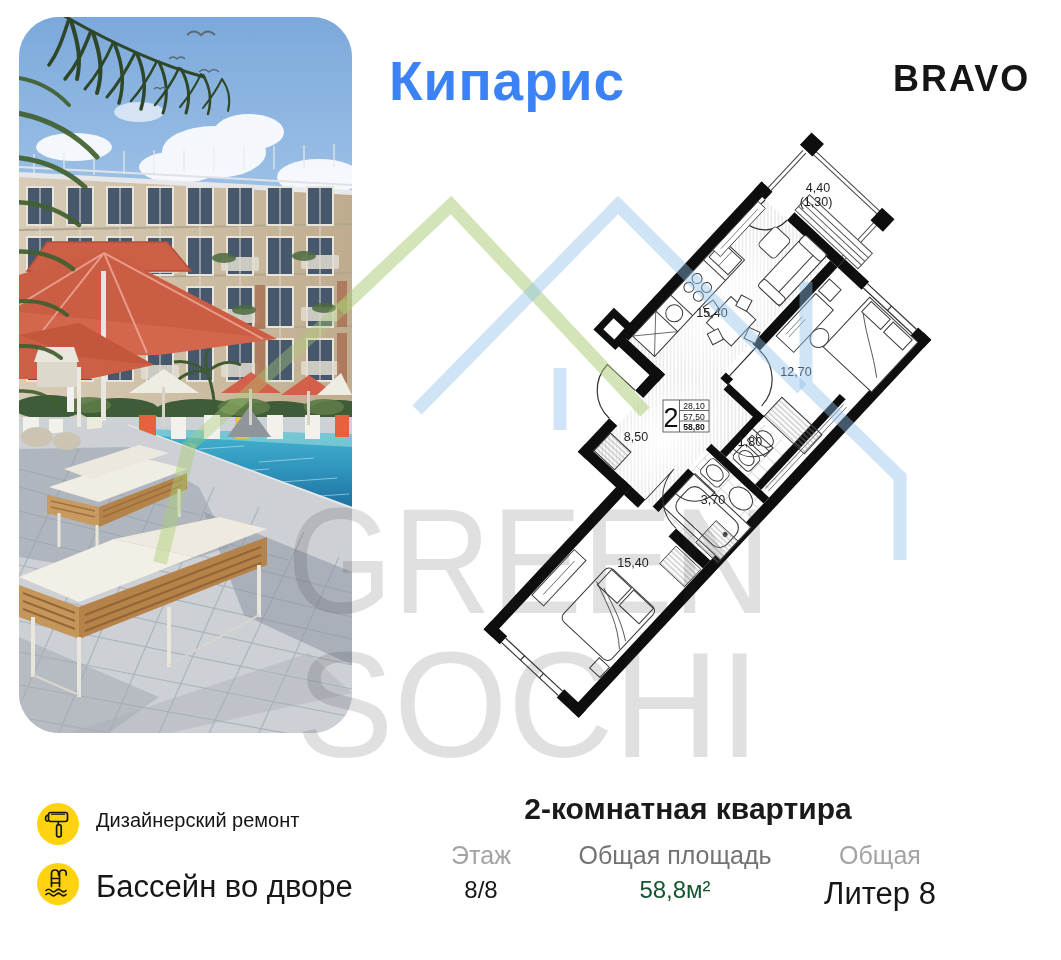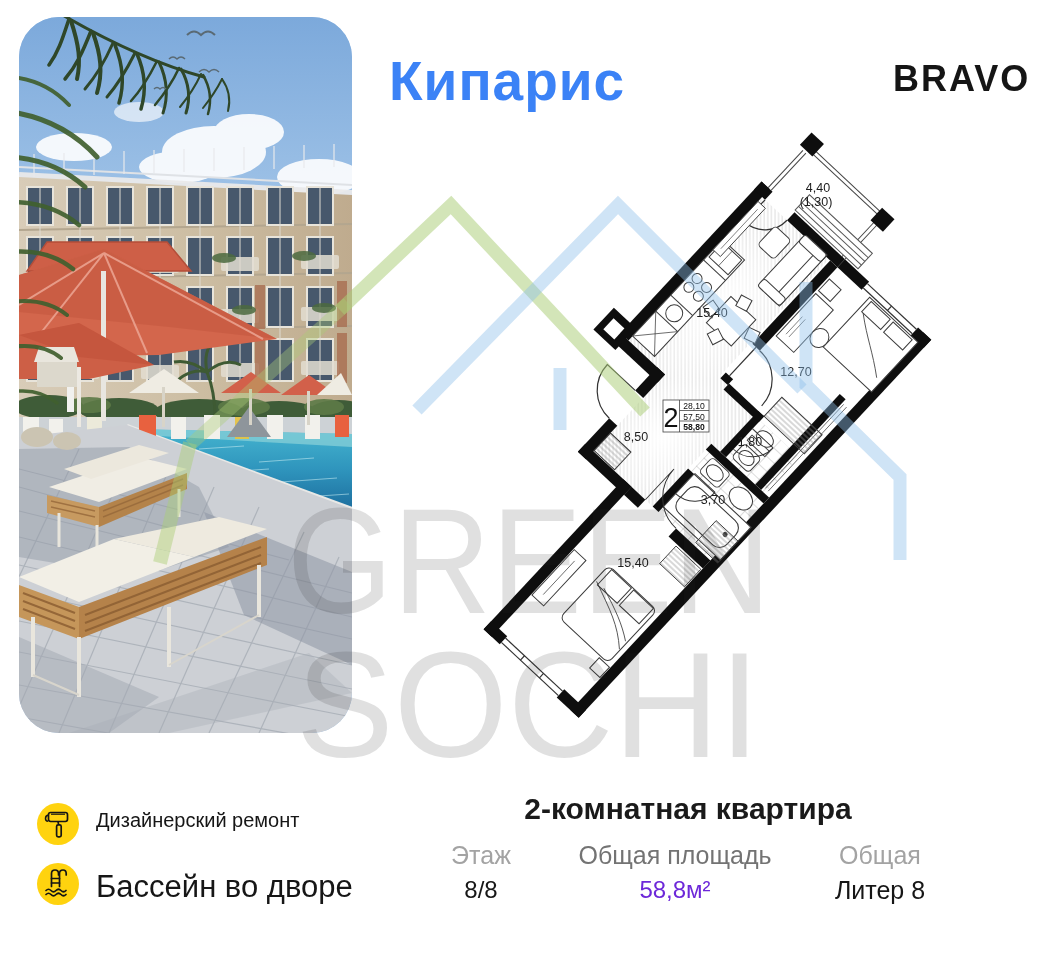--- a/index.html
+++ b/index.html
@@ -690,15 +690,15 @@
     <path d="M9,31.5 q2.5,-2.5 5,0 q2.5,2.5 5,0 q2.5,-2.5 5,0 q2.5,2.5 5,0"></path>
   </g>
 </svg>
 <div class="abs" style="left:96px;top:869px;font-size:31px;color:#161616;">Бассейн во дворе</div>
 
 <div class="abs" style="left:428px;top:792px;width:520px;text-align:center;font-size:30px;font-weight:700;color:#1a1a1a;">2-комнатная квартира</div>
 
 <div class="abs" style="left:411px;top:841px;width:140px;text-align:center;font-size:25px;color:#a3a3a3;">Этаж</div>
 <div class="abs" style="left:411px;top:876px;width:140px;text-align:center;font-size:24px;color:#161616;">8/8</div>
 <div class="abs" style="left:545px;top:841px;width:260px;text-align:center;font-size:25px;color:#737373;white-space:nowrap;">Общая площадь</div>
-<div class="abs" style="left:585px;top:876px;width:180px;text-align:center;font-size:24px;color:#6d28d9;">58,8м²</div>
+<div class="abs" style="left:585px;top:876px;width:180px;text-align:center;font-size:24px;color:#14532d;">58,8м²</div>
 <div class="abs" style="left:800px;top:841px;width:160px;text-align:center;font-size:25px;color:#a3a3a3;">Общая</div>
-<div class="abs" style="left:800px;top:876px;width:160px;text-align:center;font-size:25px;color:#161616;">Литер 8</div>
+<div class="abs" style="left:800px;top:876px;width:160px;text-align:center;font-size:31px;color:#161616;">Литер 8</div>
 
 </body></html>

